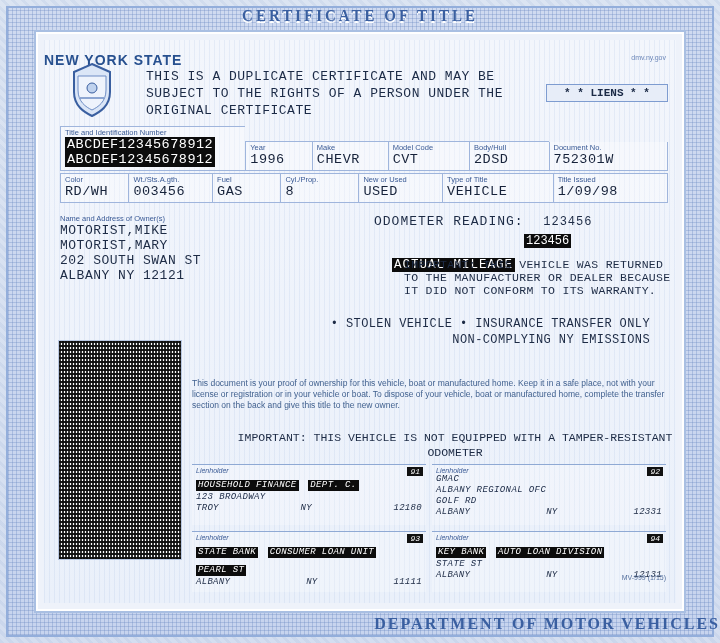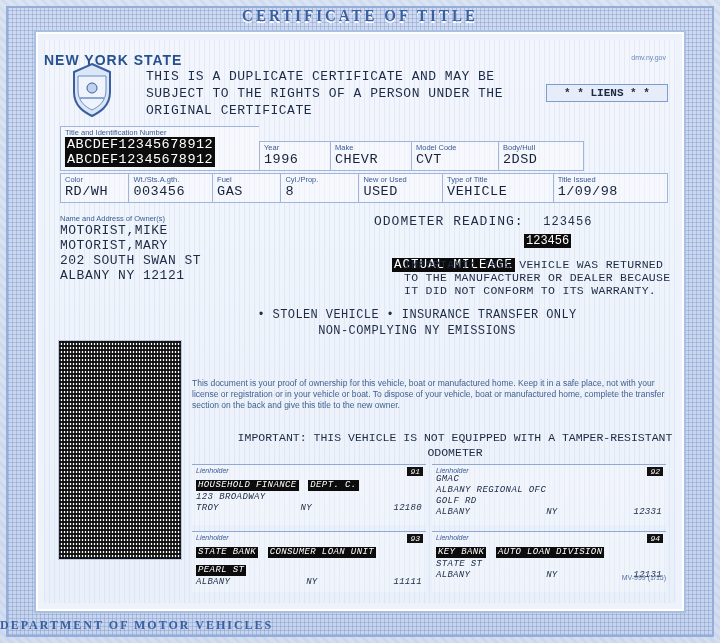--- a/index.html
+++ b/index.html
@@ -41,24 +41,24 @@
   
   .title-top{
     position:absolute;left:0;right:0;top:8px;text-align:center;
     font-family:"Liberation Serif", serif;
     font-weight:bold;letter-spacing:3px;
     font-size:15px;color:#3a5fa0;
     text-shadow:0 1px 0 #fff;
     transform:scaleY(1.1);
   }
   .title-bottom{
-    position:absolute;left:0;right:0;bottom:10px;text-align:left;
+    position:absolute;left:0;right:0;bottom:10px;text-align:right;
     font-family:"Liberation Serif", serif;
     font-weight:bold;letter-spacing:2px;
-    font-size:12px;color:#3a5fa0;
+    font-size:16px;color:#3a5fa0;
   }
   .side-text{
     position:absolute;top:50%;
     font-size:9px;letter-spacing:2px;color:#5578b5;
     font-family:"Liberation Sans", sans-serif;
   }
   .side-left{left:12px;transform:translateY(-50%) rotate(-90deg);transform-origin:center;}
   .side-right{right:12px;transform:translateY(-50%) rotate(90deg);transform-origin:center;}
 
   
@@ -97,21 +97,21 @@
   .owner .flabel{font-size:7.5px;}
   .owner .line{font-size:13px;letter-spacing:.5px;line-height:15px;}
 
   .odo{position:absolute;left:330px;top:172px;}
   .odo-label{font-size:13px;letter-spacing:1px;}
   .odo-val{font-size:12px;letter-spacing:1px;}
   .odo-actual{margin-top:6px;padding-left:18px;}
 
   .important{position:absolute;left:360px;top:218px;width:270px;font-size:11.5px;line-height:13px;letter-spacing:.3px;}
 
-  .brands{position:absolute;left:140px;top:267px;right:26px;text-align:center;font-size:12px;line-height:16px;letter-spacing:.4px;}
+  .brands{position:absolute;left:140px;top:276px;right:26px;text-align:right;font-size:12px;line-height:16px;letter-spacing:.4px;}
 
   .barcode{position:absolute;left:14px;top:300px;width:122px;height:218px;background:#fff;border:1px solid #b9c8e2;overflow:hidden;}
   .barcode .noise{width:100%;height:100%;
     background-image:
       repeating-linear-gradient(0deg,#111 0 2px,#fff 2px 4px),
       repeating-linear-gradient(90deg,rgba(0,0,0,.85) 0 2px,rgba(255,255,255,.9) 2px 3px);
     background-blend-mode:multiply;
     opacity:.95;
   }
   .disclaimer{position:absolute;left:148px;top:338px;width:480px;
@@ -173,20 +173,24 @@
           <div class="flabel">Make</div>
           <div class="fval">CHEVR</div>
         </div>
         <div class="fcell" style="width:78px">
           <div class="flabel">Model Code</div>
           <div class="fval">CVT</div>
         </div>
         <div class="fcell" style="width:76px">
           <div class="flabel">Body/Hull</div>
           <div class="fval">2DSD</div>
+        </div>
+        <div class="fcell" style="width:118px;border-top:none">
+          <div class="flabel">Document No.</div>
+          <div class="fval">752301W</div>
         </div>
       </div>
 
       <div class="frow" style="margin-top:2px">
         <div class="fcell" style="width:62px">
           <div class="flabel">Color</div>
           <div class="fval">RD/WH</div>
         </div>
         <div class="fcell" style="width:78px">
           <div class="flabel">Wt./Sts.A.gth.</div>

